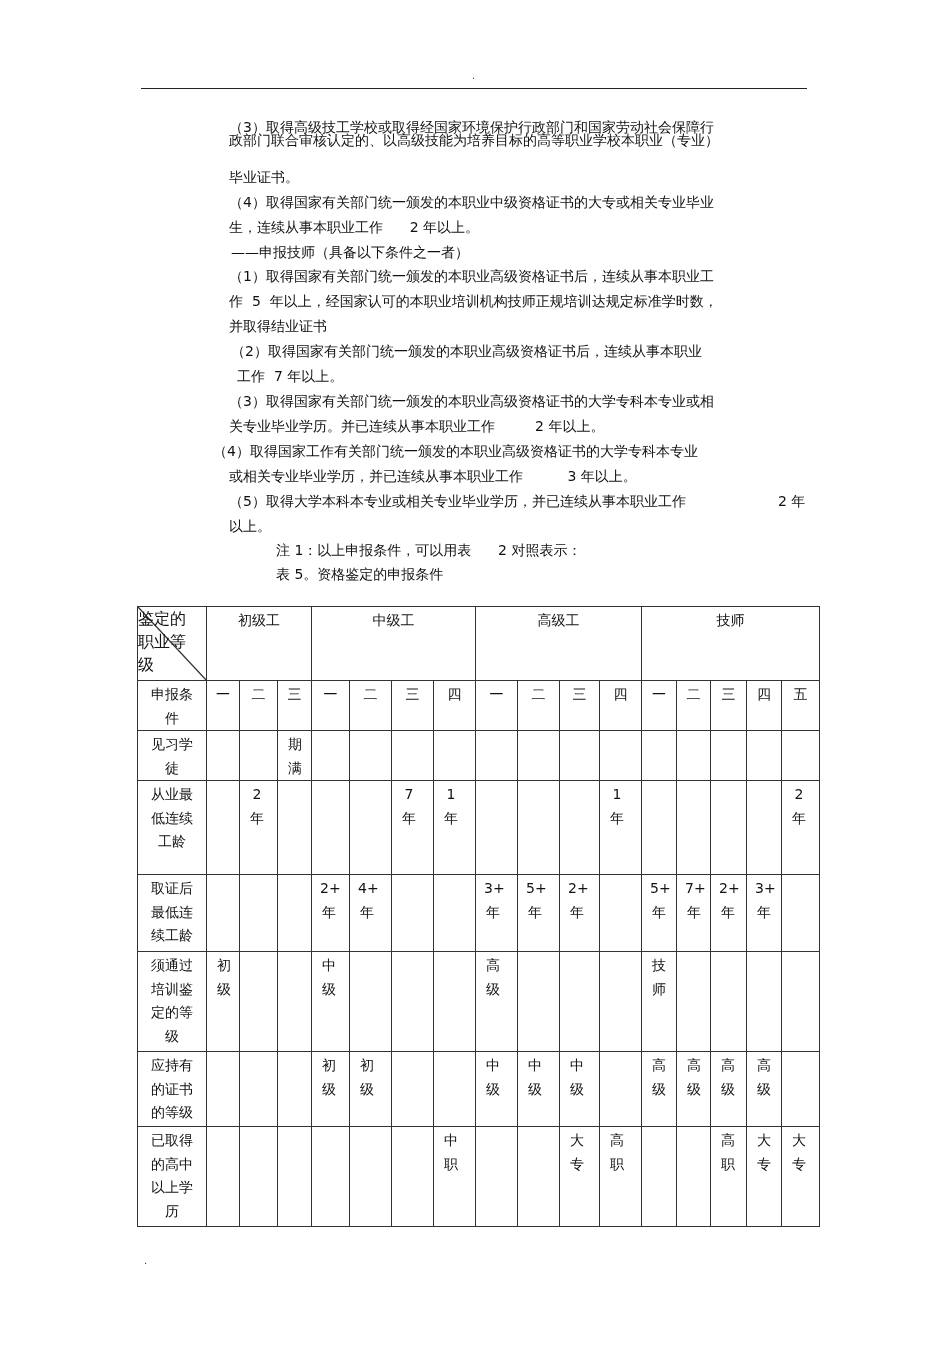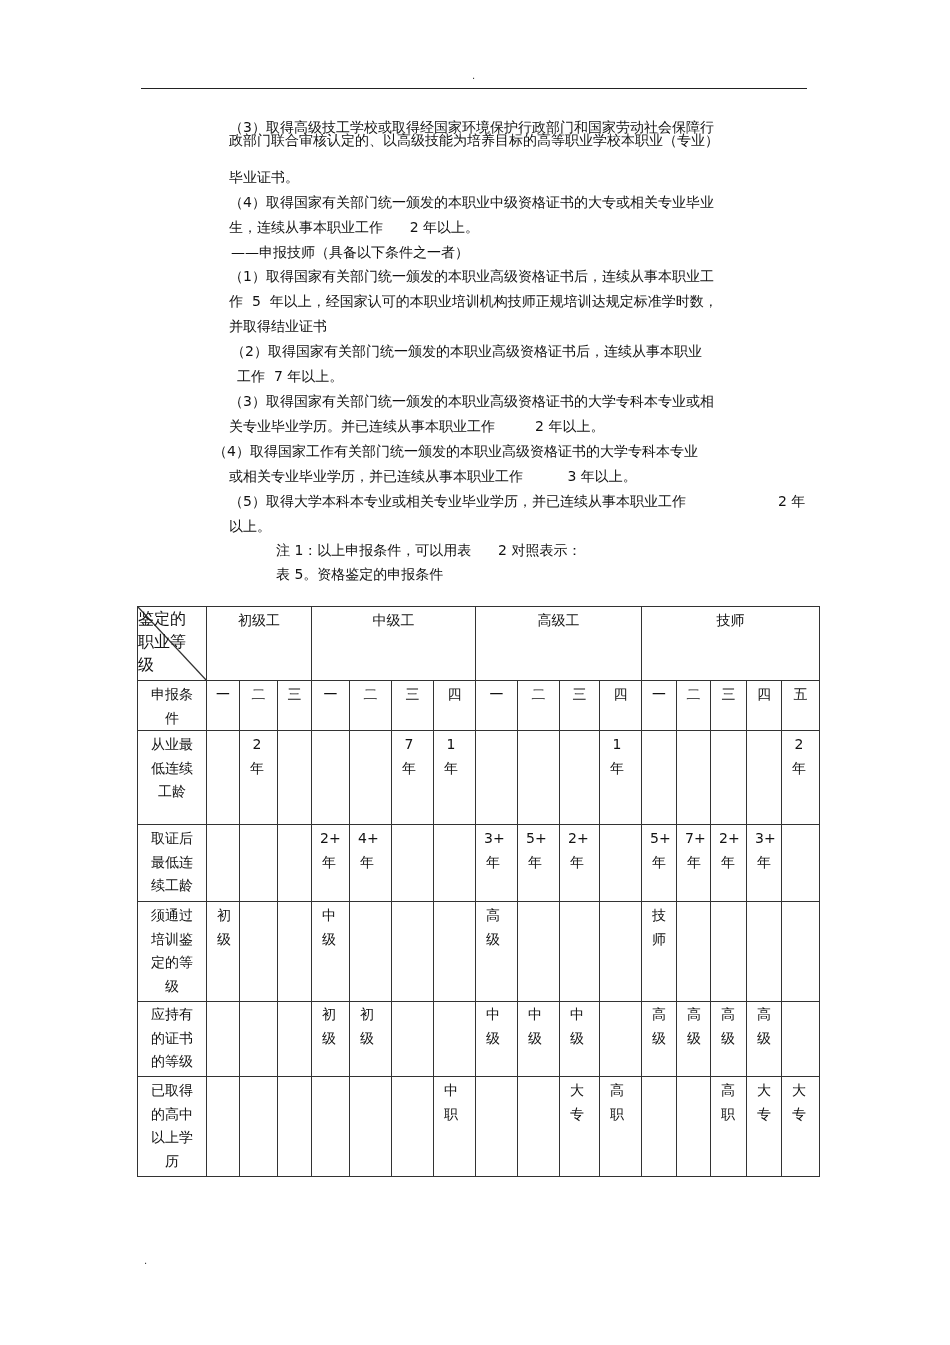--- a/index.html
+++ b/index.html
@@ -97,20 +97,45 @@
         <td class="c">一</td>
         <td class="c">二</td>
         <td class="c">三</td>
         <td class="c">四</td>
         <td class="c">一</td>
         <td class="c">二</td>
         <td class="c">三</td>
         <td class="c">四</td>
         <td class="c">五</td>
       </tr>
+      <tr style="height: 50px;">
+        <td class="lbl">
+          <div>见习学</div>
+          <div>徒</div>
+        </td>
+        <td></td>
+        <td></td>
+        <td>
+          <span class="v">期</span>
+          <span class="v">满</span>
+        </td>
+        <td></td>
+        <td></td>
+        <td></td>
+        <td></td>
+        <td></td>
+        <td></td>
+        <td></td>
+        <td></td>
+        <td></td>
+        <td></td>
+        <td></td>
+        <td></td>
+        <td></td>
+      </tr>
       <tr style="height: 94px;">
         <td class="lbl">
           <div>从业最</div>
           <div>低连续</div>
           <div>工龄</div>
         </td>
         <td></td>
         <td>
           <span class="v">2</span>
           <span class="v">年</span>
@@ -221,21 +246,21 @@
         <td></td>
         <td>
           <span class="v">技</span>
           <span class="v">师</span>
         </td>
         <td></td>
         <td></td>
         <td></td>
         <td></td>
       </tr>
-      <tr style="height: 75px; font-family: Liberation Mono, monospace;">
+      <tr style="height: 75px;">
         <td class="lbl">
           <div>应持有</div>
           <div>的证书</div>
           <div>的等级</div>
         </td>
         <td></td>
         <td></td>
         <td></td>
         <td>
           <span class="v">初</span>

